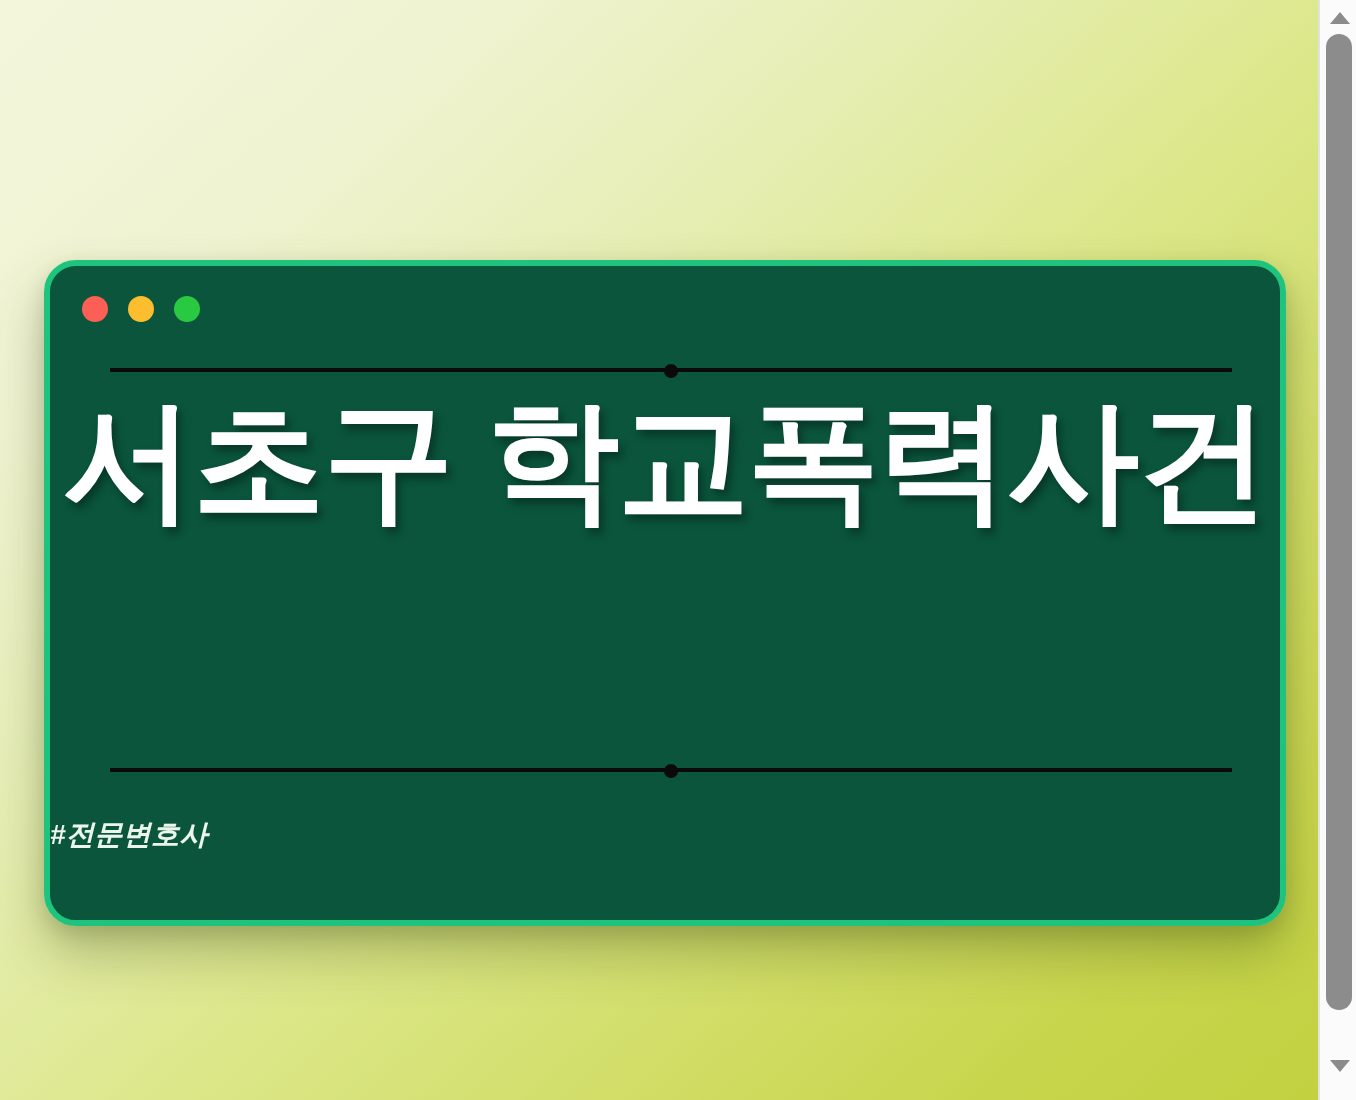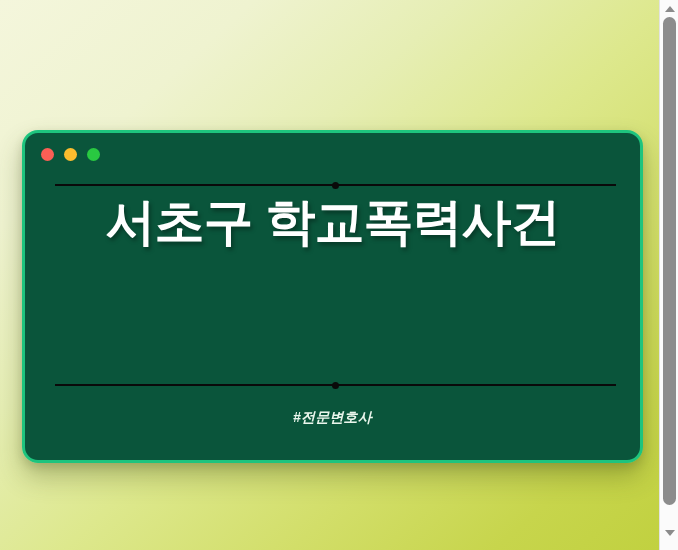--- a/index.html
+++ b/index.html
@@ -105,21 +105,21 @@
   #divider-bottom { top: 251px; }
 
   
   #title {
     position: absolute;
     left: 0;
     top: 62px;
     width: 615px;
     text-align: center;
     color: #ffffff;
-    font-size: 50px;
+    font-size: 66px;
     font-weight: 700;
     letter-spacing: -1px;
     line-height: 1.08;
     text-shadow: 2px 3px 4px rgba(0,0,0,0.35);
     white-space: nowrap;
   }
 
   #subtitle {
     position: absolute;
     left: 0;
@@ -133,21 +133,20 @@
     line-height: 1.1;
     text-shadow: 1px 2px 3px rgba(0,0,0,0.28);
     white-space: nowrap;
   }
 
   #hashtag {
     position: absolute;
     left: 0;
     top: 276px;
     width: 615px;
-    text-align: center;
     color: #eaf6ec;
     font-size: 14px;
     font-weight: 700;
     font-style: italic;
     letter-spacing: 0.2px;
     white-space: nowrap;
   }
 
   
   #scrollbar {

